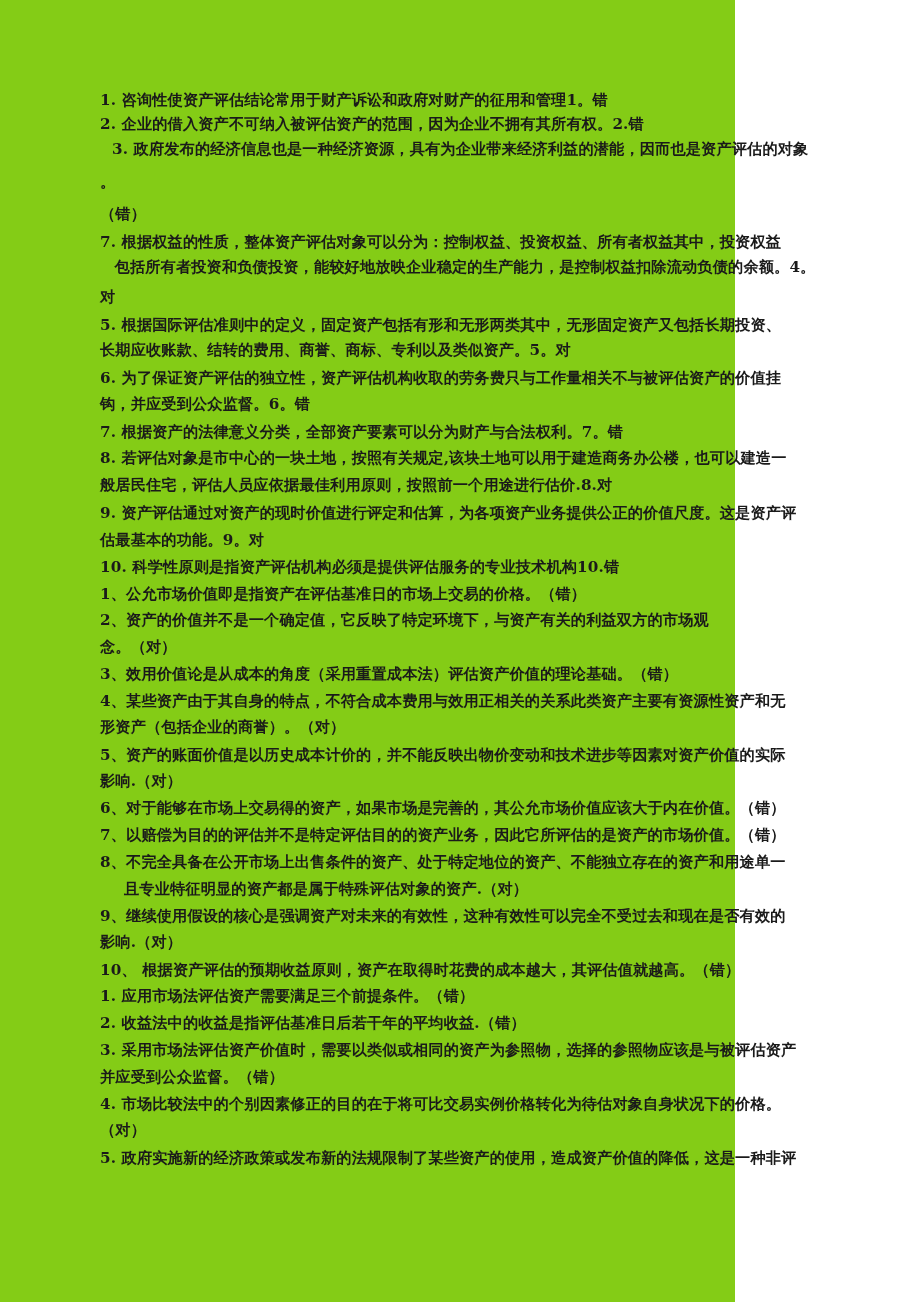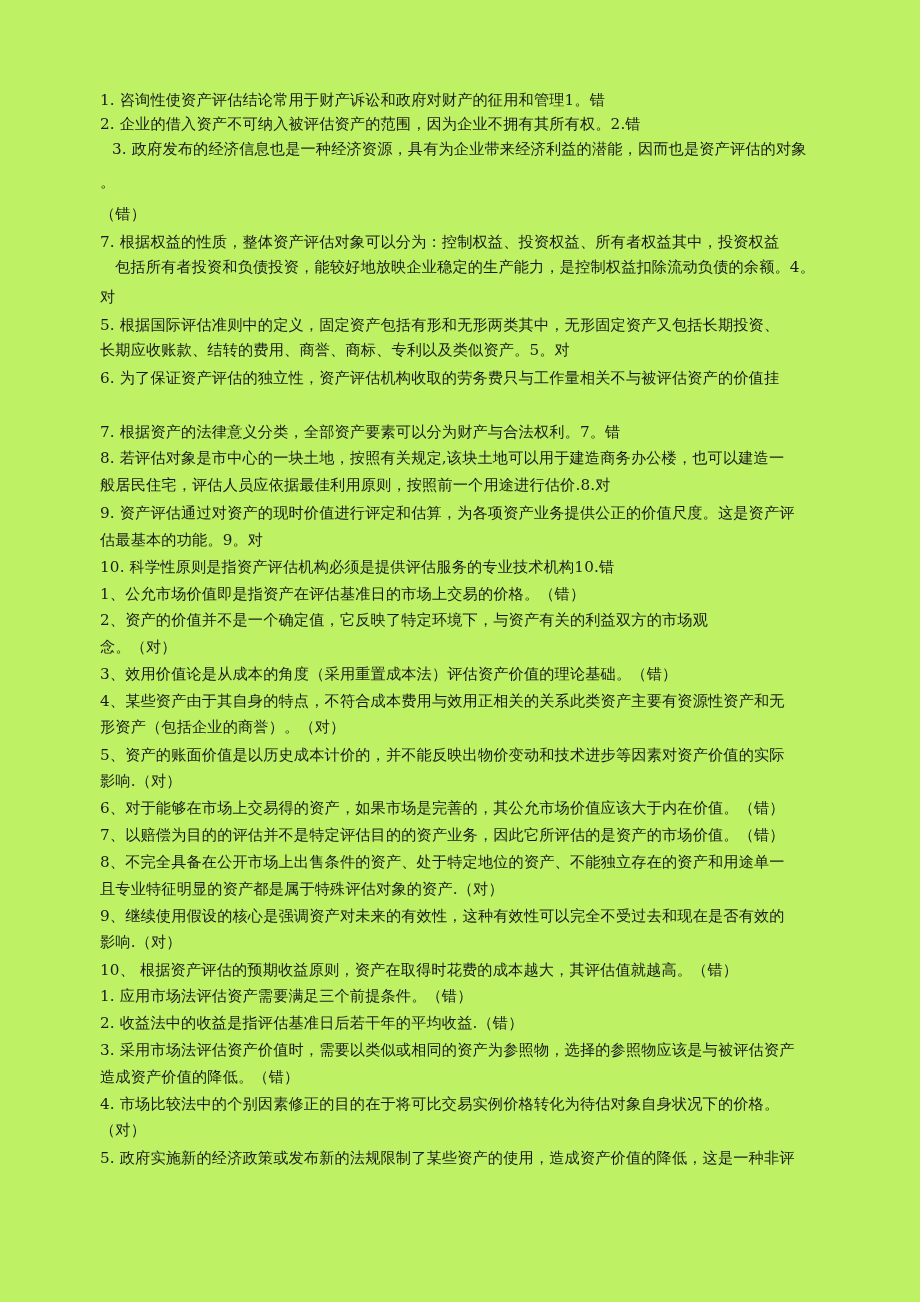--- a/index.html
+++ b/index.html
@@ -11,23 +11,24 @@
     width: 920px;
     height: 1302px;
     position: relative;
     overflow: hidden;
     font-family: "DejaVu Serif", "Liberation Serif", serif;
     color: #1a1a1a;
   }
   .page {
     position: absolute;
     left: 0; top: 0;
-    width: 920px;
+    width: 735px;
     height: 1302px;
-    background: #bef264;
+    background: #84cc16;
+    font-weight: bold;
   }
   .line {
     position: absolute;
     left: 100px;
     width: 730px;
     font-size: 15.2px;
     line-height: 20px;
     white-space: nowrap;
     letter-spacing: 0.15px;
   }
@@ -40,41 +41,42 @@
     <div class="line" style="top: 114px;">2.  企业的借入资产不可纳入被评估资产的范围，因为企业不拥有其所有权。2.错</div>
     <div class="line" style="top: 139px; margin-left: 12px;">3.  政府发布的经济信息也是一种经济资源，具有为企业带来经济利益的潜能，因而也是资产评估的对象</div>
     <div class="line" style="top: 172px;">。</div>
     <div class="line" style="top: 204px;">（错）</div>
     <div class="line" style="top: 232px;">7.  根据权益的性质，整体资产评估对象可以分为：控制权益、投资权益、所有者权益其中，投资权益</div>
     <div class="line" style="top: 257px; text-align: center;">包括所有者投资和负债投资，能较好地放映企业稳定的生产能力，是控制权益扣除流动负债的余额。4。</div>
     <div class="line" style="top: 287px;">对</div>
     <div class="line" style="top: 315px;">5.  根据国际评估准则中的定义，固定资产包括有形和无形两类其中，无形固定资产又包括长期投资、</div>
     <div class="line" style="top: 340px;">长期应收账款、结转的费用、商誉、商标、专利以及类似资产。5。对</div>
     <div class="line" style="top: 368px;">6.  为了保证资产评估的独立性，资产评估机构收取的劳务费只与工作量相关不与被评估资产的价值挂</div>
+    <div class="line" style="top: 394px;">钩，并应受到公众监督。6。错</div>
     <div class="line" style="top: 422px;">7.  根据资产的法律意义分类，全部资产要素可以分为财产与合法权利。7。错</div>
     <div class="line" style="top: 448px;">8.  若评估对象是市中心的一块土地，按照有关规定,该块土地可以用于建造商务办公楼，也可以建造一</div>
     <div class="line" style="top: 475px;">般居民住宅，评估人员应依据最佳利用原则，按照前一个用途进行估价.8.对</div>
     <div class="line" style="top: 503px;">9.  资产评估通过对资产的现时价值进行评定和估算，为各项资产业务提供公正的价值尺度。这是资产评</div>
     <div class="line" style="top: 530px;">估最基本的功能。9。对</div>
     <div class="line" style="top: 557px;">10. 科学性原则是指资产评估机构必须是提供评估服务的专业技术机构10.错</div>
     <div class="line" style="top: 584px;">1、公允市场价值即是指资产在评估基准日的市场上交易的价格。（错）</div>
     <div class="line" style="top: 610px;">2、资产的价值并不是一个确定值，它反映了特定环境下，与资产有关的利益双方的市场观</div>
     <div class="line" style="top: 637px;">念。（对）</div>
     <div class="line" style="top: 664px;">3、效用价值论是从成本的角度（采用重置成本法）评估资产价值的理论基础。（错）</div>
     <div class="line" style="top: 691px;">4、某些资产由于其自身的特点，不符合成本费用与效用正相关的关系此类资产主要有资源性资产和无</div>
     <div class="line" style="top: 717px;">形资产（包括企业的商誉）。（对）</div>
     <div class="line" style="top: 745px;">5、资产的账面价值是以历史成本计价的，并不能反映出物价变动和技术进步等因素对资产价值的实际</div>
     <div class="line" style="top: 771px;">影响.（对）</div>
     <div class="line" style="top: 798px;">6、对于能够在市场上交易得的资产，如果市场是完善的，其公允市场价值应该大于内在价值。（错）</div>
     <div class="line" style="top: 825px;">7、以赔偿为目的的评估并不是特定评估目的的资产业务，因此它所评估的是资产的市场价值。（错）</div>
     <div class="line" style="top: 852px;">8、不完全具备在公开市场上出售条件的资产、处于特定地位的资产、不能独立存在的资产和用途单一</div>
-    <div class="line" style="top: 879px;">且专业特征明显的资产都是属于特殊评估对象的资产.（对）</div>
+    <div class="line" style="top: 879px; margin-left: 24px;">且专业特征明显的资产都是属于特殊评估对象的资产.（对）</div>
     <div class="line" style="top: 906px;">9、继续使用假设的核心是强调资产对未来的有效性，这种有效性可以完全不受过去和现在是否有效的</div>
     <div class="line" style="top: 932px;">影响.（对）</div>
     <div class="line" style="top: 960px;">10、 根据资产评估的预期收益原则，资产在取得时花费的成本越大，其评估值就越高。（错）</div>
     <div class="line" style="top: 986px;">1.  应用市场法评估资产需要满足三个前提条件。（错）</div>
     <div class="line" style="top: 1013px;">2.  收益法中的收益是指评估基准日后若干年的平均收益.（错）</div>
     <div class="line" style="top: 1040px;">3.  采用市场法评估资产价值时，需要以类似或相同的资产为参照物，选择的参照物应该是与被评估资产</div>
-    <div class="line" style="top: 1067px;">造成资产价值的降低。（错）</div>
+    <div class="line" style="top: 1067px;">并应受到公众监督。（错）</div>
     <div class="line" style="top: 1094px;">4.  市场比较法中的个别因素修正的目的在于将可比交易实例价格转化为待估对象自身状况下的价格。</div>
     <div class="line" style="top: 1120px;">（对）</div>
     <div class="line" style="top: 1148px;">5.  政府实施新的经济政策或发布新的法规限制了某些资产的使用，造成资产价值的降低，这是一种非评</div>
   </div>
 
 </body></html>

